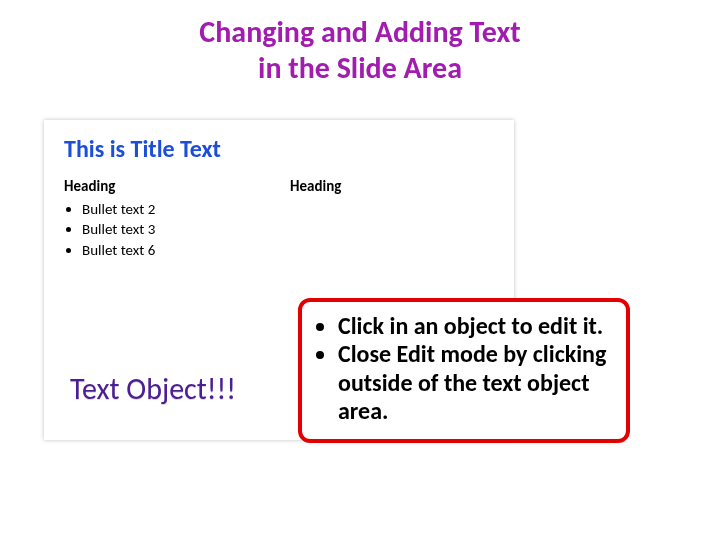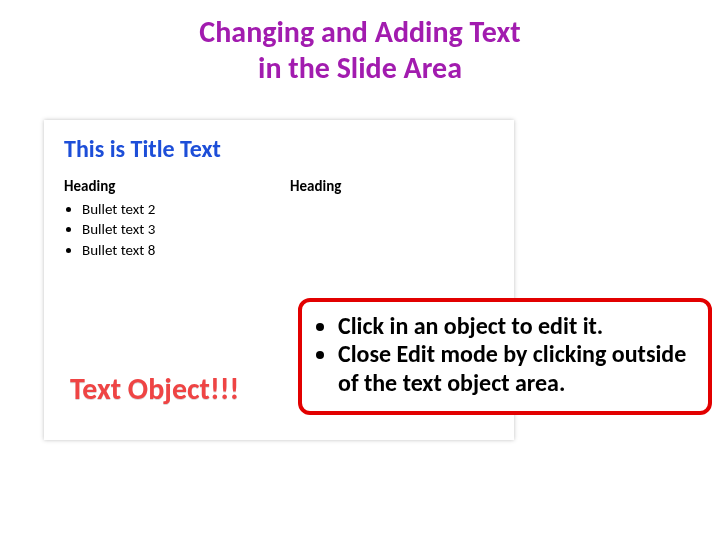--- a/index.html
+++ b/index.html
@@ -55,29 +55,29 @@
   .paragraph {
     font-size: 15px;
     color: #000;
     line-height: 1.25;
   }
   .text-object {
     position: absolute;
     left: 70px;
     top: 370px;
     font-size: 30px;
-    font-weight: bold;
-    color: #ef4444;
+    font-weight: normal;
+    color: #4c1d95;
     text-shadow: 0 1px 0 rgba(0,0,0,0.15);
   }
   .callout {
     position: absolute;
     left: 298px;
     top: 298px;
-    width: 414px;
+    width: 332px;
     background: #fff;
     border: 4px solid #e20000;
     border-radius: 12px;
     padding: 10px 14px 14px 10px;
   }
   .callout-bullets {
     list-style: disc;
     padding-left: 26px;
     font-size: 24px;
     font-weight: bold;
@@ -94,21 +94,21 @@
 </div>
 
 <div class="slide-area">
   <div class="slide-title">This is Title Text</div>
   <div class="columns">
     <div class="col">
       <div class="col-heading">Heading</div>
       <ul class="bullets">
         <li>Bullet text 2</li>
         <li>Bullet text 3</li>
-        <li>Bullet text 8</li>
+        <li>Bullet text 6</li>
       </ul>
     </div>
     <div class="col">
       <div class="col-heading">Heading</div>
     </div>
   </div>
 </div>
 
 <div class="text-object">Text Object!!!</div>
 

